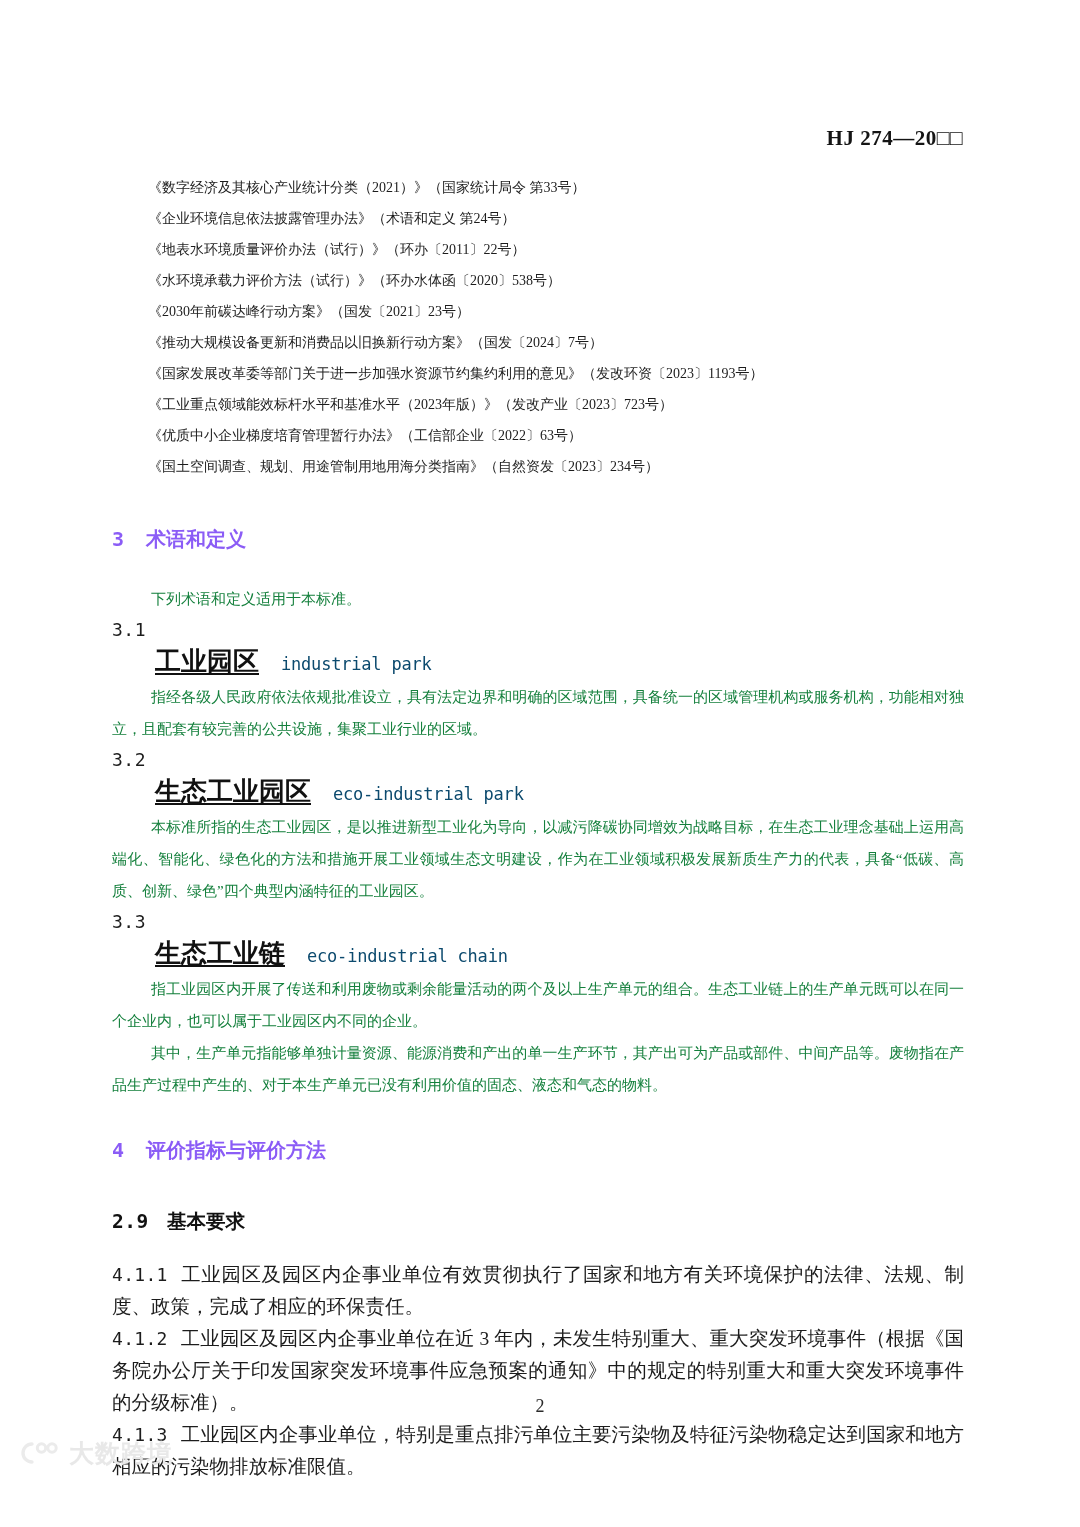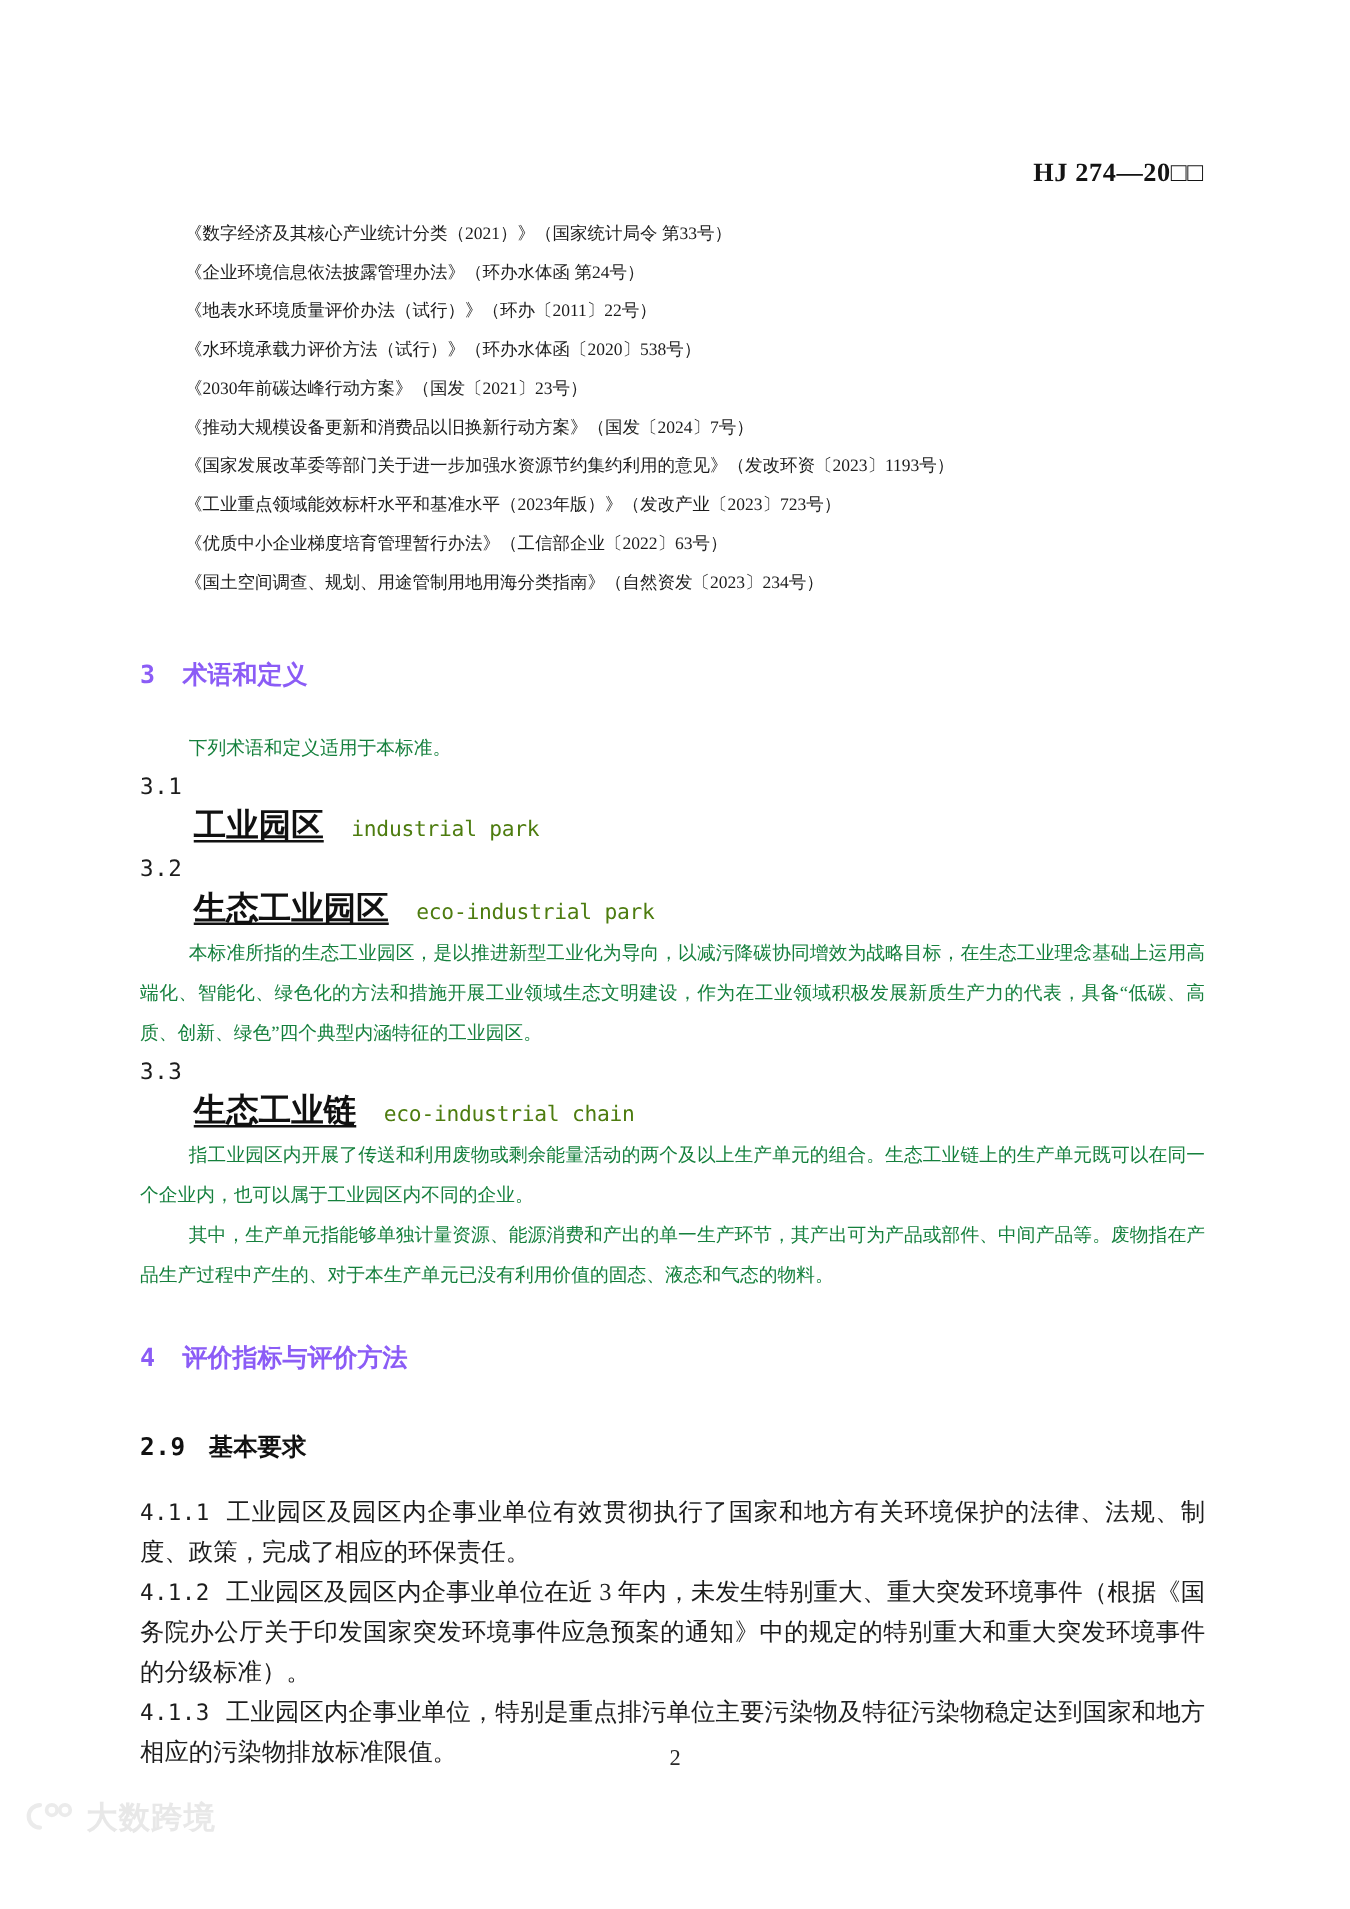--- a/index.html
+++ b/index.html
@@ -125,21 +125,21 @@
     font-family: "DejaVu Sans", "Liberation Sans", sans-serif;
     font-weight: bold;
     font-size: 26px;
     text-decoration: underline;
     text-underline-offset: 3px;
     color: #111111;
   }
   .term-en {
     font-family: "DejaVu Sans Mono", "Liberation Mono", monospace;
     font-size: 17px;
-    color: #4d7c0f;
+    color: #0c4a6e;
     padding-left: 22px;
     letter-spacing: -0.2px;
   }
 
   
   .item {
     font-size: 19.5px;
     line-height: 32px;
     margin: 0;
     text-align: justify;
@@ -195,41 +195,42 @@
 <body>
 
 <div class="page">
 
   <div class="doc-header">HJ 274—20□□</div>
 
   <div class="content">
 
     <div class="ref-list">
       <p class="ref-item">《数字经济及其核心产业统计分类（2021）》（国家统计局令 第33号）</p>
-      <p class="ref-item">《企业环境信息依法披露管理办法》（环办水体函 第24号）</p>
+      <p class="ref-item">《企业环境信息依法披露管理办法》（术语和定义 第24号）</p>
       <p class="ref-item">《地表水环境质量评价办法（试行）》（环办〔2011〕22号）</p>
       <p class="ref-item">《水环境承载力评价方法（试行）》（环办水体函〔2020〕538号）</p>
       <p class="ref-item">《2030年前碳达峰行动方案》（国发〔2021〕23号）</p>
       <p class="ref-item">《推动大规模设备更新和消费品以旧换新行动方案》（国发〔2024〕7号）</p>
       <p class="ref-item">《国家发展改革委等部门关于进一步加强水资源节约集约利用的意见》（发改环资〔2023〕1193号）</p>
       <p class="ref-item">《工业重点领域能效标杆水平和基准水平（2023年版）》（发改产业〔2023〕723号）</p>
       <p class="ref-item">《优质中小企业梯度培育管理暂行办法》（工信部企业〔2022〕63号）</p>
       <p class="ref-item">《国土空间调查、规划、用途管制用地用海分类指南》（自然资发〔2023〕234号）</p>
     </div>
 
     <div class="sp-44"></div>
 
     <h2 class="h1"><span class="h1-num">3</span><span>术语和定义</span></h2>
 
     <div class="sp-30"></div>
 
     <p class="para">下列术语和定义适用于本标准。</p>
 
     <p class="clause-num">3.1</p>
     <p class="term-line"><span class="term-cn">工业园区</span><span class="term-en">industrial park</span></p>
+    <p class="para">指经各级人民政府依法依规批准设立，具有法定边界和明确的区域范围，具备统一的区域管理机构或服务机构，功能相对独立，且配套有较完善的公共设施，集聚工业行业的区域。</p>
 
     <p class="clause-num">3.2</p>
     <p class="term-line"><span class="term-cn">生态工业园区</span><span class="term-en">eco-industrial park</span></p>
     <p class="para">本标准所指的生态工业园区，是以推进新型工业化为导向，以减污降碳协同增效为战略目标，在生态工业理念基础上运用高端化、智能化、绿色化的方法和措施开展工业领域生态文明建设，作为在工业领域积极发展新质生产力的代表，具备“低碳、高质、创新、绿色”四个典型内涵特征的工业园区。</p>
 
     <p class="clause-num">3.3</p>
     <p class="term-line"><span class="term-cn">生态工业链</span><span class="term-en">eco-industrial chain</span></p>
     <p class="para">指工业园区内开展了传送和利用废物或剩余能量活动的两个及以上生产单元的组合。生态工业链上的生产单元既可以在同一个企业内，也可以属于工业园区内不同的企业。</p>
     <p class="para">其中，生产单元指能够单独计量资源、能源消费和产出的单一生产环节，其产出可为产品或部件、中间产品等。废物指在产品生产过程中产生的、对于本生产单元已没有利用价值的固态、液态和气态的物料。</p>
 

